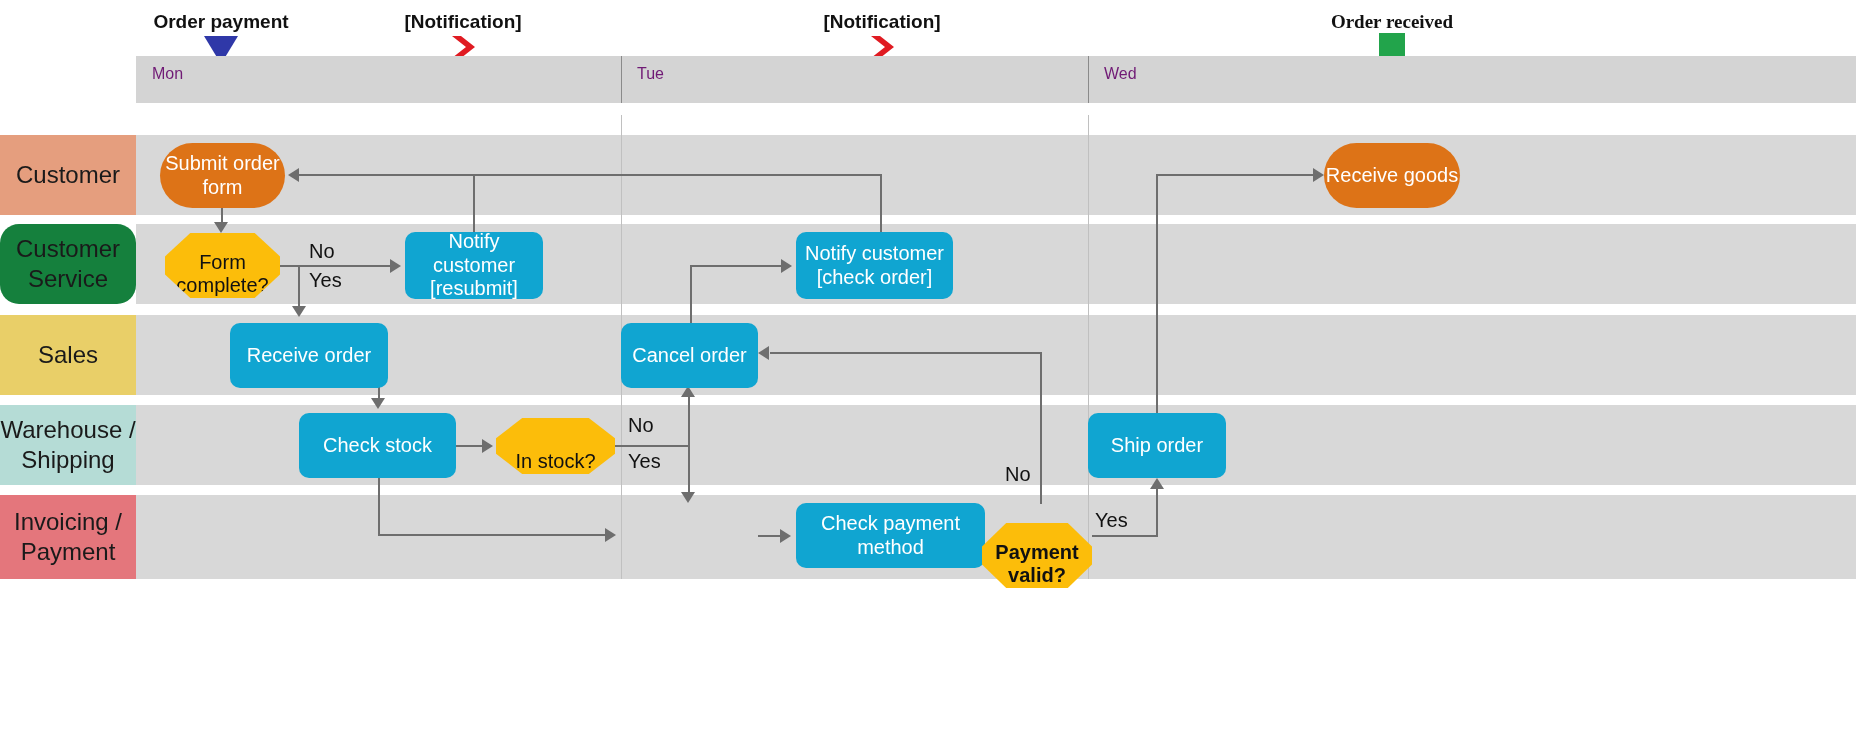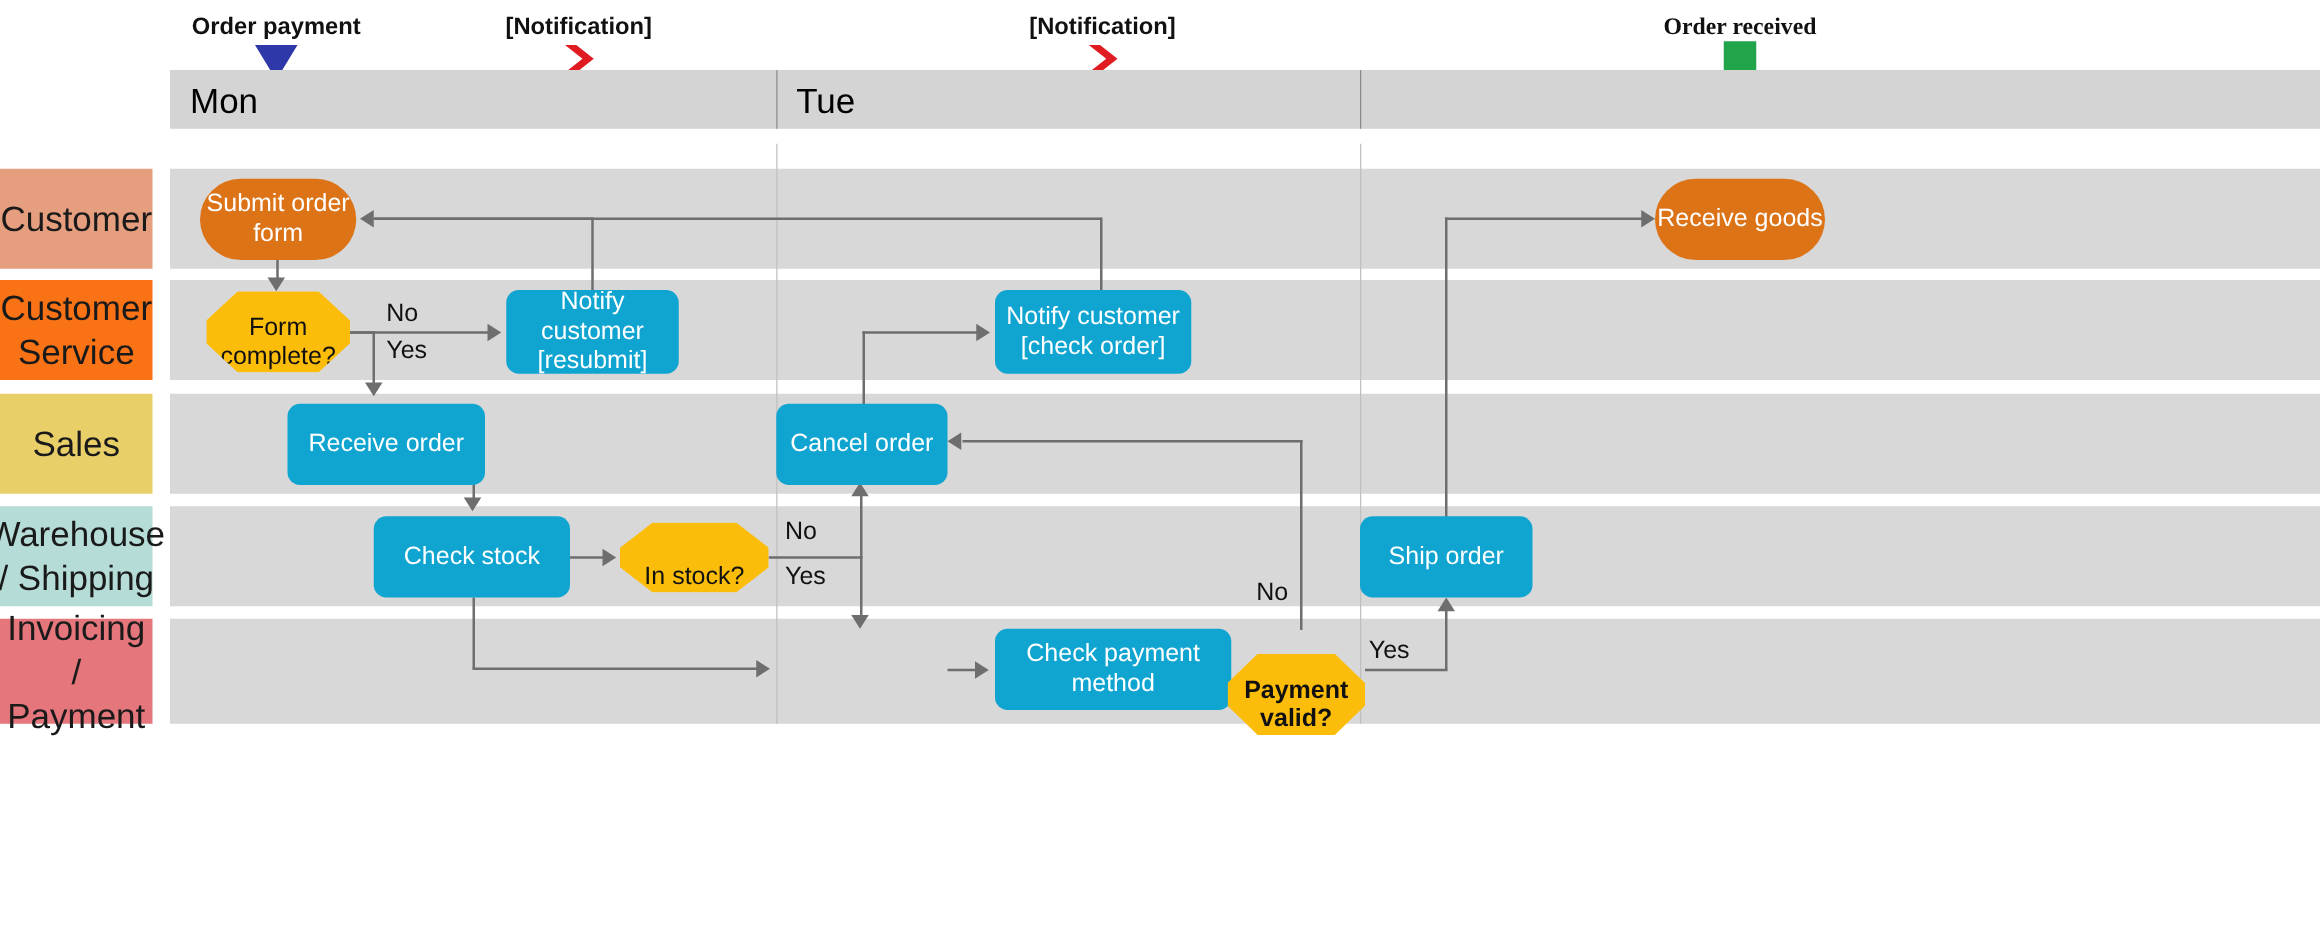--- a/index.html
+++ b/index.html
@@ -22,28 +22,28 @@
   }
   .marker-square{width:26px;height:28px;background:#22a44b;}
   .marker-chevron{width:30px;height:30px;}
 
   
   .timeline{
     position:absolute;left:136px;top:56px;width:1720px;height:47px;background:#d4d4d4;
   }
   .tl-cell{position:absolute;top:0;height:47px;}
   .tl-cell .tl-text{
-    position:absolute;left:16px;top:9px;font-size:28px;color:#000000;
+    position:absolute;left:16px;top:9px;font-size:16px;color:#701a75;
   }
   .tl-div{position:absolute;top:0;width:1px;height:47px;background:#8a8a8a;}
 
   
   .lane-head{
-    position:absolute;left:0;width:122px;display:flex;align-items:center;justify-content:center;
-    font-size:28px;color:#1a1a1a;text-align:center;line-height:1.25;
+    position:absolute;left:0;width:136px;display:flex;align-items:center;justify-content:center;
+    font-size:24px;color:#1a1a1a;text-align:center;line-height:1.25;
   }
   .lane-body{position:absolute;left:136px;width:1720px;background:#d8d8d8;}
   .lane-grid{position:absolute;width:1px;background:#c0c0c0;}
 
   
   .node{
     position:absolute;display:flex;align-items:center;justify-content:center;text-align:center;
     line-height:1.18;box-sizing:border-box;
   }
   .node-proc{background:#10a5d1;color:#ffffff;border-radius:10px;font-size:20px;}
@@ -97,28 +97,31 @@
       <div class="marker-square"></div>
     </div>
 
   <div class="timeline">
     <div class="tl-cell" style="left:0px;width:485px;">
       <span class="tl-text">Mon</span>
     </div>
     <div class="tl-cell" style="left:485px;width:467px;">
       <span class="tl-text">Tue</span>
     </div>
+    <div class="tl-cell" style="left:952px;width:768px;">
+      <span class="tl-text">Wed</span>
+    </div>
     <div class="tl-div" style="left:485px;"></div>
     <div class="tl-div" style="left:952px;"></div>
   </div>
 
   <div class="lane-head" style="top:135px;height:80px;background:#e59e7e;">
     <span>Customer</span>
   </div>
-  <div class="lane-head" style="top:224px;height:80px;background:#f97316;">
+  <div class="lane-head" style="top:224px;height:80px;background:#15803d;border-radius:19px;">
     <span>Customer Service</span>
   </div>
   <div class="lane-head" style="top:315px;height:80px;background:#e9cf68;">
     <span>Sales</span>
   </div>
   <div class="lane-head" style="top:405px;height:80px;background:#b5dcd6;">
     <span>Warehouse / Shipping</span>
   </div>
   <div class="lane-head" style="top:495px;height:84px;background:#e4767c;">
     <span>Invoicing / Payment</span>

